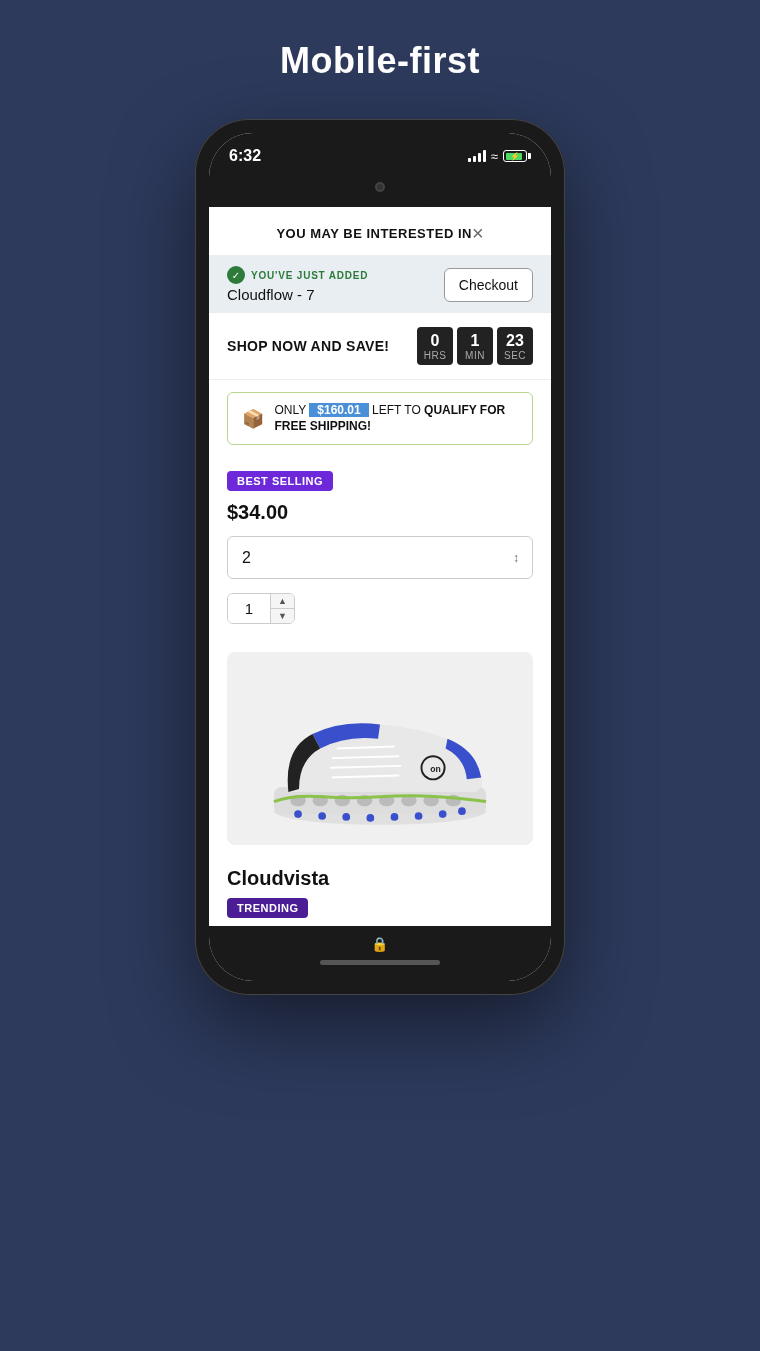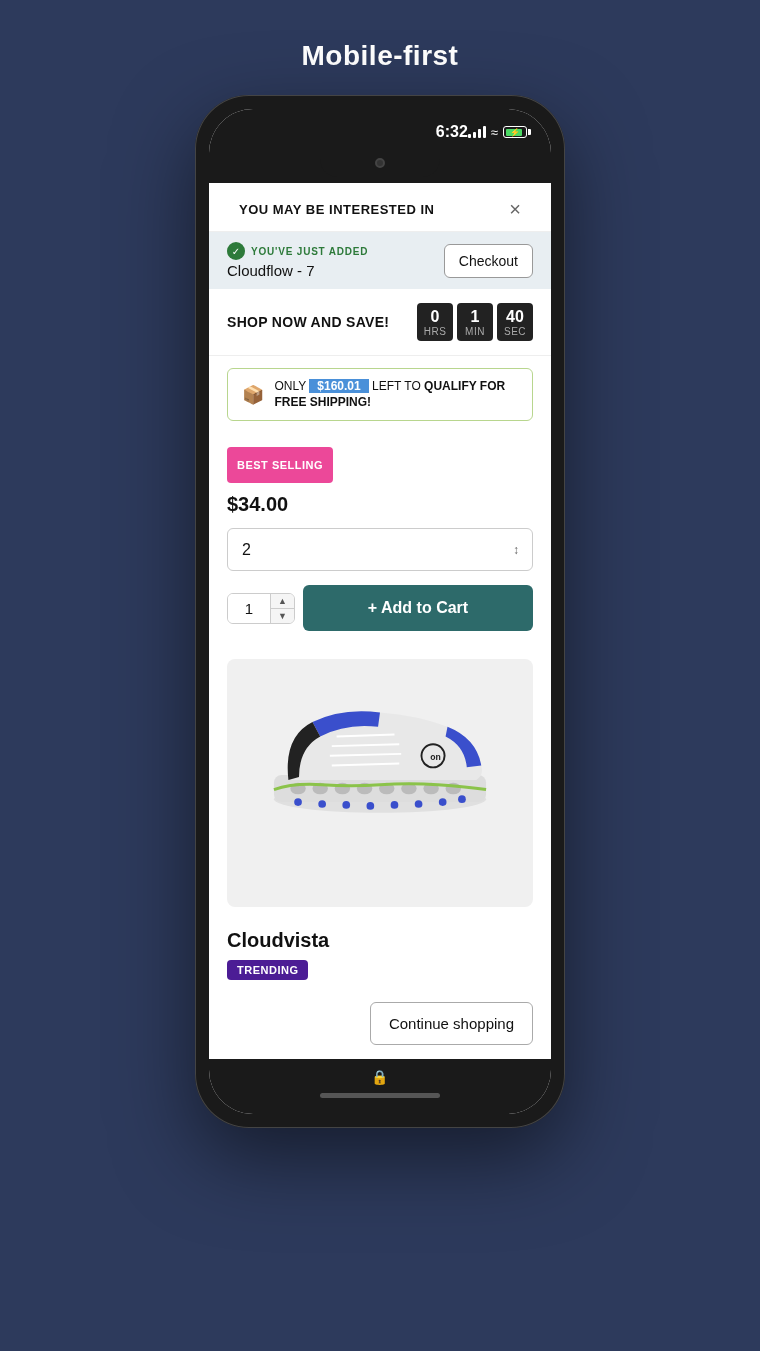--- a/index.html
+++ b/index.html
@@ -10,23 +10,23 @@
       min-height: 1351px;
       display: flex;
       flex-direction: column;
       align-items: center;
       font-family: -apple-system, BlinkMacSystemFont, 'Helvetica Neue', Arial, sans-serif;
       padding-top: 40px;
     }
 
     .page-title {
       color: white;
-      font-size: 28px;
-      font-weight: 700;
-      margin-bottom: 23px;
+      font-size: 36px;
+      font-weight: 700;
+      margin-bottom: 37px;
       letter-spacing: 0.5px;
     }
 
     
     .phone-frame {
       width: 370px;
       min-height: 780px;
       background: #1a1a1a;
       border-radius: 54px;
       padding: 14px;
@@ -40,21 +40,21 @@
       overflow: hidden;
       position: relative;
       height: 100%;
     }
 
     
     .status-bar {
       background: #1a1a1a;
       padding: 14px 20px 8px;
       display: flex;
-      justify-content: flex-end;
+      justify-content: space-between;
       align-items: center;
     }
 
     .status-time {
       color: white;
       font-size: 16px;
       font-weight: 600;
     }
 
     .status-icons {
@@ -152,23 +152,23 @@
     .modal-content {
       background: #fff;
       flex: 1;
       overflow-y: auto;
       overflow-x: hidden;
     }
 
     
     .modal-header {
       display: flex;
-      justify-content: space-between;
-      align-items: center;
-      padding: 16px 30px 12px;
+      justify-content: center;
+      align-items: center;
+      padding: 16px 18px 12px;
       border-bottom: 1px solid #eee;
     }
 
     .modal-title {
       font-size: 13px;
       font-weight: 700;
       color: #111;
       letter-spacing: 0.5px;
     }
 
@@ -312,25 +312,25 @@
       padding: 0 8px;
       font-weight: 700;
     }
 
     
     .product-section {
       padding: 14px 18px;
     }
 
     .best-selling-badge {
-      background: #ec4899;
+      background: #6d28d9;
       color: white;
       font-size: 11px;
       font-weight: 700;
-      padding: 12px 10px;
+      padding: 4px 10px;
       border-radius: 4px;
       display: inline-block;
       letter-spacing: 0.5px;
       margin-bottom: 10px;
     }
 
     .product-price {
       font-size: 20px;
       font-weight: 700;
       color: #111;
@@ -429,22 +429,23 @@
       align-items: center;
       justify-content: center;
       gap: 6px;
     }
 
     
     .shoe-image-area {
       background: #f0f0f0;
       margin: 14px 18px;
       border-radius: 8px;
-      height: 248px;
-      display: flex;
+      height: 193px;
+      display: flex;
+      align-items: center;
       justify-content: center;
       overflow: hidden;
     }
 
     
     .product-name-section {
       padding: 8px 18px;
     }
 
     .product-name {
@@ -563,21 +564,21 @@
         <div class="timer-display">
           <div class="timer-unit">
             <span class="timer-number">0</span>
             <span class="timer-label">HRS</span>
           </div>
           <div class="timer-unit">
             <span class="timer-number">1</span>
             <span class="timer-label">MIN</span>
           </div>
           <div class="timer-unit">
-            <span class="timer-number">40</span>
+            <span class="timer-number">23</span>
             <span class="timer-label">SEC</span>
           </div>
         </div>
       </div>
 
       <div class="shipping-banner">
         <span class="box-icon">📦</span>
         <span class="shipping-text">
           ONLY <span class="highlight">$160.01</span> LEFT TO <strong>QUALIFY FOR FREE SHIPPING!</strong>
         </span>
@@ -602,21 +603,20 @@
         <div class="cart-row">
           <div class="qty-container">
             <div class="qty-main">
               <span>1</span>
             </div>
             <div class="qty-side">
               <button>▲</button>
               <button>▼</button>
             </div>
           </div>
-          <button class="add-to-cart-btn">+ Add to Cart</button>
         </div>
       </div>
 
       <div class="shoe-image-area">
         <svg viewBox="0 0 280 160" width="270" height="155">
 
           <ellipse cx="140" cy="145" rx="110" ry="14" fill="#e0e0e0"></ellipse>
 
           <rect x="30" y="120" width="220" height="28" rx="8" fill="#ddd"></rect>
 
@@ -655,23 +655,20 @@
           <circle cx="205" cy="148" r="4" fill="#3a4fcc"></circle>
           <circle cx="225" cy="145" r="4" fill="#3a4fcc"></circle>
         </svg>
       </div>
 
       <div class="product-name-section">
         <div class="product-name">Cloudvista</div>
         <span class="trending-badge">TRENDING</span>
       </div>
 
-      <div class="continue-row">
-        <button class="continue-btn">Continue shopping</button>
-      </div>
 
     </div>
 
     <div class="bottom-indicator">
       <span class="home-indicator-lock">🔒</span>
       <div class="home-indicator-bar"></div>
     </div>
 
   </div>
 </div>

